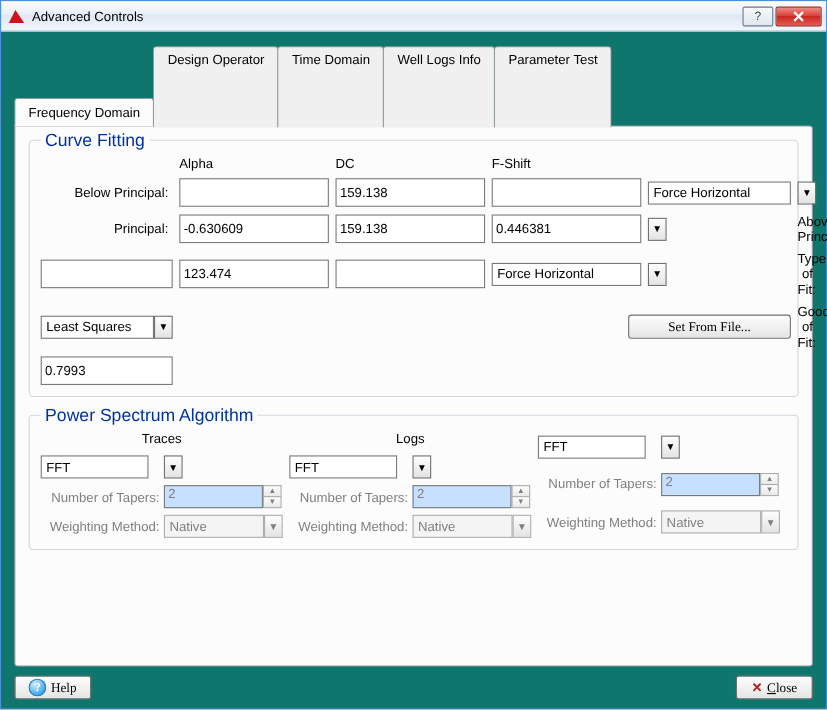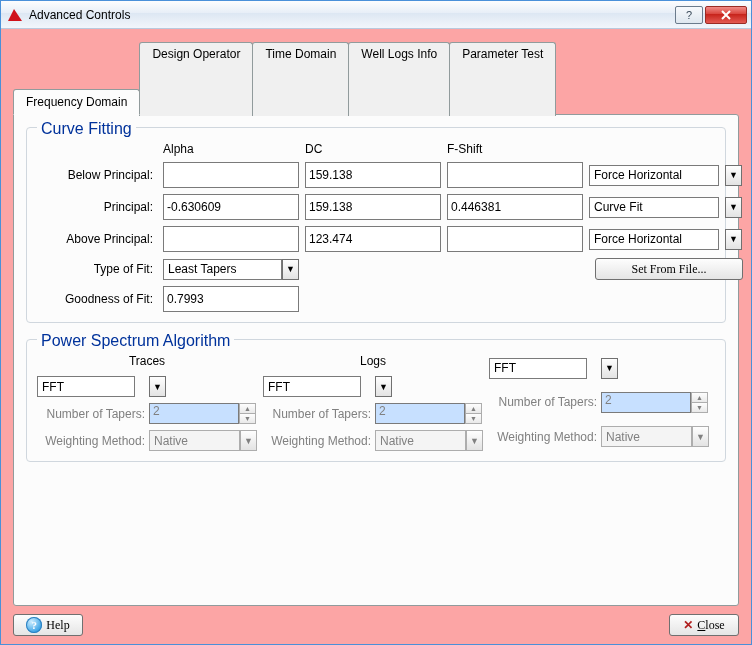--- a/index.html
+++ b/index.html
@@ -9,21 +9,21 @@
     font-size: 12px;
     background: #fff;
     color: #000;
     width: 752px;
     height: 645px;
     overflow: hidden;
   }
   .window {
     width: 752px;
     height: 645px;
-    background: #fca5a5;
+    background: #0f766e;
     border: 1px solid #4a90d9;
     box-shadow: 0 0 6px rgba(0,0,0,0.25);
     display: flex;
     flex-direction: column;
   }
   
   .titlebar {
     height: 28px;
     background: linear-gradient(#fdfdfe, #e7eef7 45%, #dde7f3 46%, #f2f6fb);
     border-bottom: 1px solid #b9c9dd;
@@ -304,38 +304,35 @@
           <input type="text" value="" style="">
           <div class="combo">
             <span class="val">Force Horizontal</span>
           </div>
           <div class="combo-btn-ext">▼</div>
 
           <span class="cf-label">Principal:</span>
           <input type="text" value="-0.630609" style="">
           <input type="text" value="159.138" style="">
           <input type="text" value="0.446381" style="">
-          <div class="combo">
-            <span class="val">Curve Fit</span>
-          </div>
           <div class="combo-btn-ext">▼</div>
 
           <span class="cf-label">Above Principal:</span>
           <input type="text" value="" style="">
           <input type="text" value="123.474" style="">
           <input type="text" value="" style="">
           <div class="combo">
             <span class="val">Force Horizontal</span>
           </div>
           <div class="combo-btn-ext">▼</div>
 
           <span class="cf-label">Type of Fit:</span>
           <div style="display:flex;">
             <div class="combo" style="flex:1">
-              <span class="val">Least Tapers</span>
+              <span class="val">Least Squares</span>
             </div>
             <div class="combo-btn-ext">▼</div>
           </div>
           <span></span>
             <span></span>
           <div style="grid-column: span 2; text-align:right;">
             <button class="btn" style="width:148px">
               <span>Set From File...</span>
             </button>
           </div>

